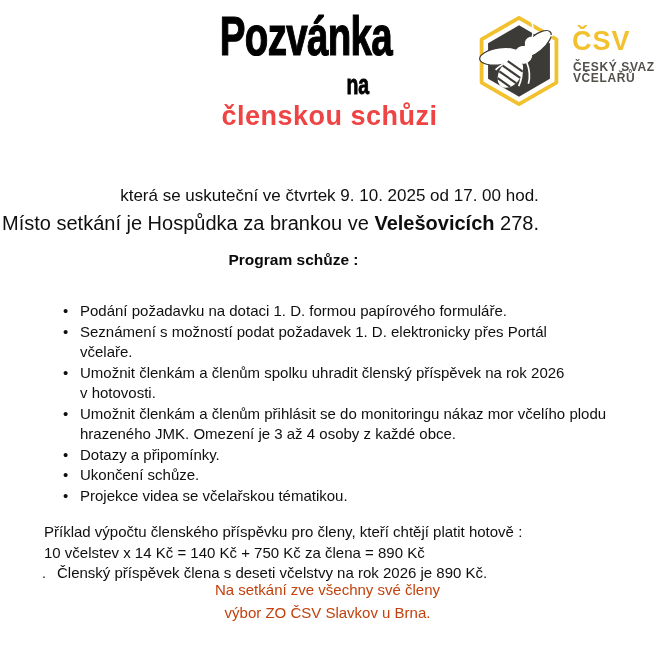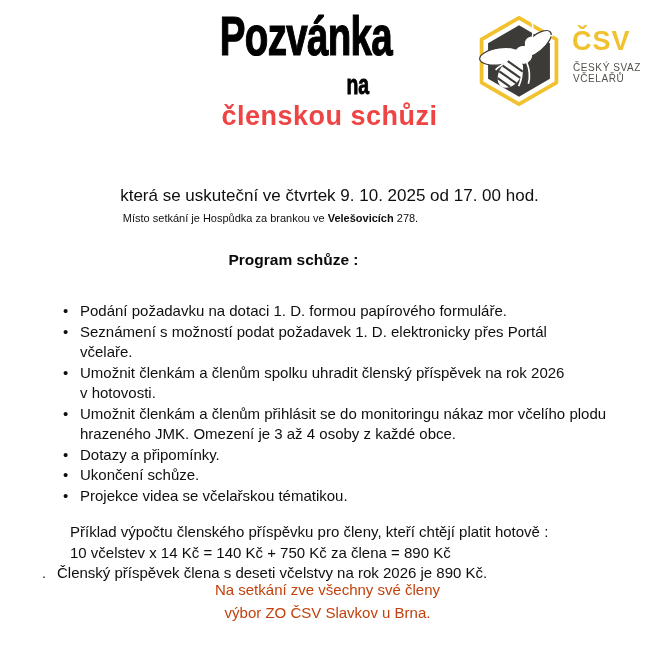--- a/index.html
+++ b/index.html
@@ -28,36 +28,36 @@
   }
 
   
   .logo { position:absolute; left:472px; top:12px; width:186px; height:96px; }
   .logo-hex { position:absolute; left:0; top:2px; }
   .logo-acronym {
     position:absolute; left:100px; top:14px; font-size:27px; font-weight:700;
     letter-spacing:1px; color:#F2C12E; line-height:30px;
   }
   .logo-org {
-    position:absolute; left:101px; top:50px; font-size:10px; font-weight:400;
+    position:absolute; left:101px; top:50px; font-size:12px; font-weight:700;
     color:#53504B; letter-spacing:0.6px; line-height:11px;
   }
 
   
   .intro-line1 { position:absolute; top:186px; left:0; width:659px; text-align:center; font-size:17px; color:#0f0f0f; }
-  .intro-line2 { position:absolute; top:212px; left:0; width:541px; text-align:center; font-size:11px; color:#0f0f0f; }
+  .intro-line2 { position:absolute; top:212px; left:0; width:541px; text-align:center; font-size:20px; color:#0f0f0f; }
   .intro-line2 b { font-weight:700; }
 
   
   .program-heading { position:absolute; top:251px; left:0; width:587px; text-align:center; font-size:15.5px; font-weight:700; color:#0a0a0a; }
   .program-list { position:absolute; top:285px; left:40px; width:590px; font-size:15px; line-height:20.5px; color:#0f0f0f; }
   .program-list ul { list-style:none; margin:16px; padding:0; }
   .program-list li { position:relative; padding-left:24px; white-space:pre-line; }
   .program-list li::before { content:"\2022"; position:absolute; left:7px; top:0; font-size:15px; }
-  .extra-lines { margin-left:30px; white-space:pre-line; }
+  .extra-lines { margin-left:4px; white-space:pre-line; }
   .note-line { position:relative; margin-left:17px; }
   .note-marker { position:absolute; left:-15px; top:0; font-size:14px; }
 
   
   .footer { position:absolute; top:578px; left:0; width:655px; text-align:center; font-size:15px; line-height:23px; color:#c2410c; }
 </style>
 </head>
 <body>
 
 <div class="page">

